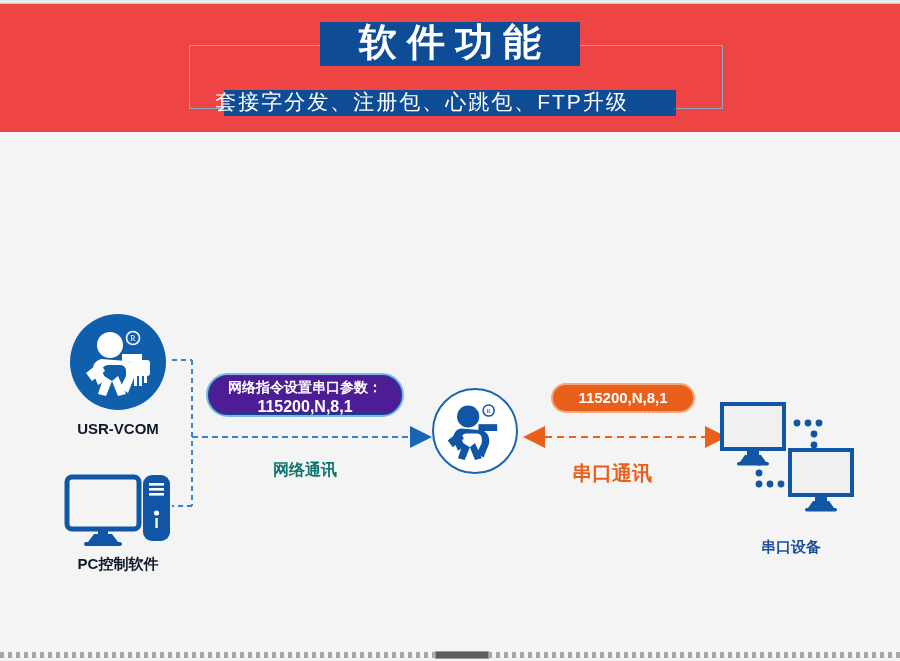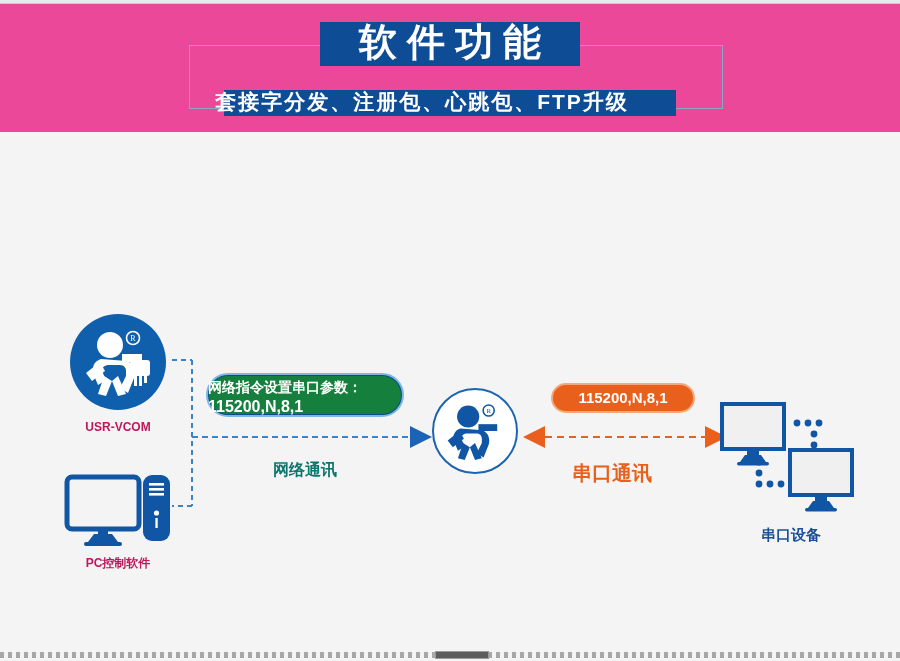--- a/index.html
+++ b/index.html
@@ -27,21 +27,21 @@
     top: 3px; left: 0;
     width: 900px; height: 1px;
     background: #c9ccd1;
   }
 
   
   #banner {
     position: absolute;
     top: 4px; left: 0;
     width: 900px; height: 128px;
-    background: #ec4899;
+    background: #ef4444;
     overflow: hidden;
   }
   #banner-frame {
     position: absolute;
     left: 189px; top: 41px;
     width: 534px; height: 64px;
     border: 1px solid #8aa6c8;
     box-sizing: border-box;
   }
   #banner-title {
@@ -71,21 +71,21 @@
     position: relative;
     z-index: 2;
   }
   #banner-sub {
     position: absolute;
     left: 0; top: 84px;
     width: 844px;
     text-align: center;
     color: #ffffff;
     font-size: 21px;
-    font-weight: bold;
+    font-weight: normal;
     letter-spacing: 2px;
     line-height: 28px;
     white-space: nowrap;
   }
   #banner-sub-bg {
     position: absolute;
     left: 50%;
     top: 86px;
     transform: translateX(-50%);
     height: 26px;
@@ -123,22 +123,22 @@
     border-radius: 50%;
     background: #ffffff;
     border: 2px solid #1a64b0;
     position: relative;
     box-sizing: border-box;
   }
   .logo-svg { position: absolute; left: 0; top: 0; }
 
   .node-label {
     text-align: center;
-    color: #be185d;
-    font-size: 12px;
+    color: #0f172a;
+    font-size: 15px;
     font-weight: bold;
     margin-top: 10px;
     white-space: nowrap;
   }
   .node-label-cn {
     text-align: center;
     color: #1b4f9c;
     font-size: 15px;
     font-weight: bold;
     white-space: nowrap;
@@ -146,32 +146,33 @@
 
   
   #pc-node { left: 58px; top: 338px; width: 120px; }
   #pc-label { margin-top: 1px; }
 
   
   #center-node { left: 432px; top: 256px; width: 86px; }
 
   
   #serial-node { left: 716px; top: 268px; width: 150px; }
-  #serial-label { margin-top: 4px; }
+  #serial-label { margin-top: 16px; }
 
   
   #blue-pill {
     position: absolute;
     left: 206px; top: 241px;
     width: 198px; height: 44px;
-    background: #15803d;
+    background: #4c1d95;
     border: 2px solid #7fb4e6;
     border-radius: 22px;
     box-sizing: border-box;
     color: #ffffff;
+    text-align: center;
     font-size: 14px;
     font-weight: bold;
     line-height: 20px;
     padding-top: 2px;
     box-shadow: inset 0 0 0 1px #0c4a90;
   }
   #blue-pill-l2 { font-size: 16px; }
 
   #orange-pill {
     position: absolute;

